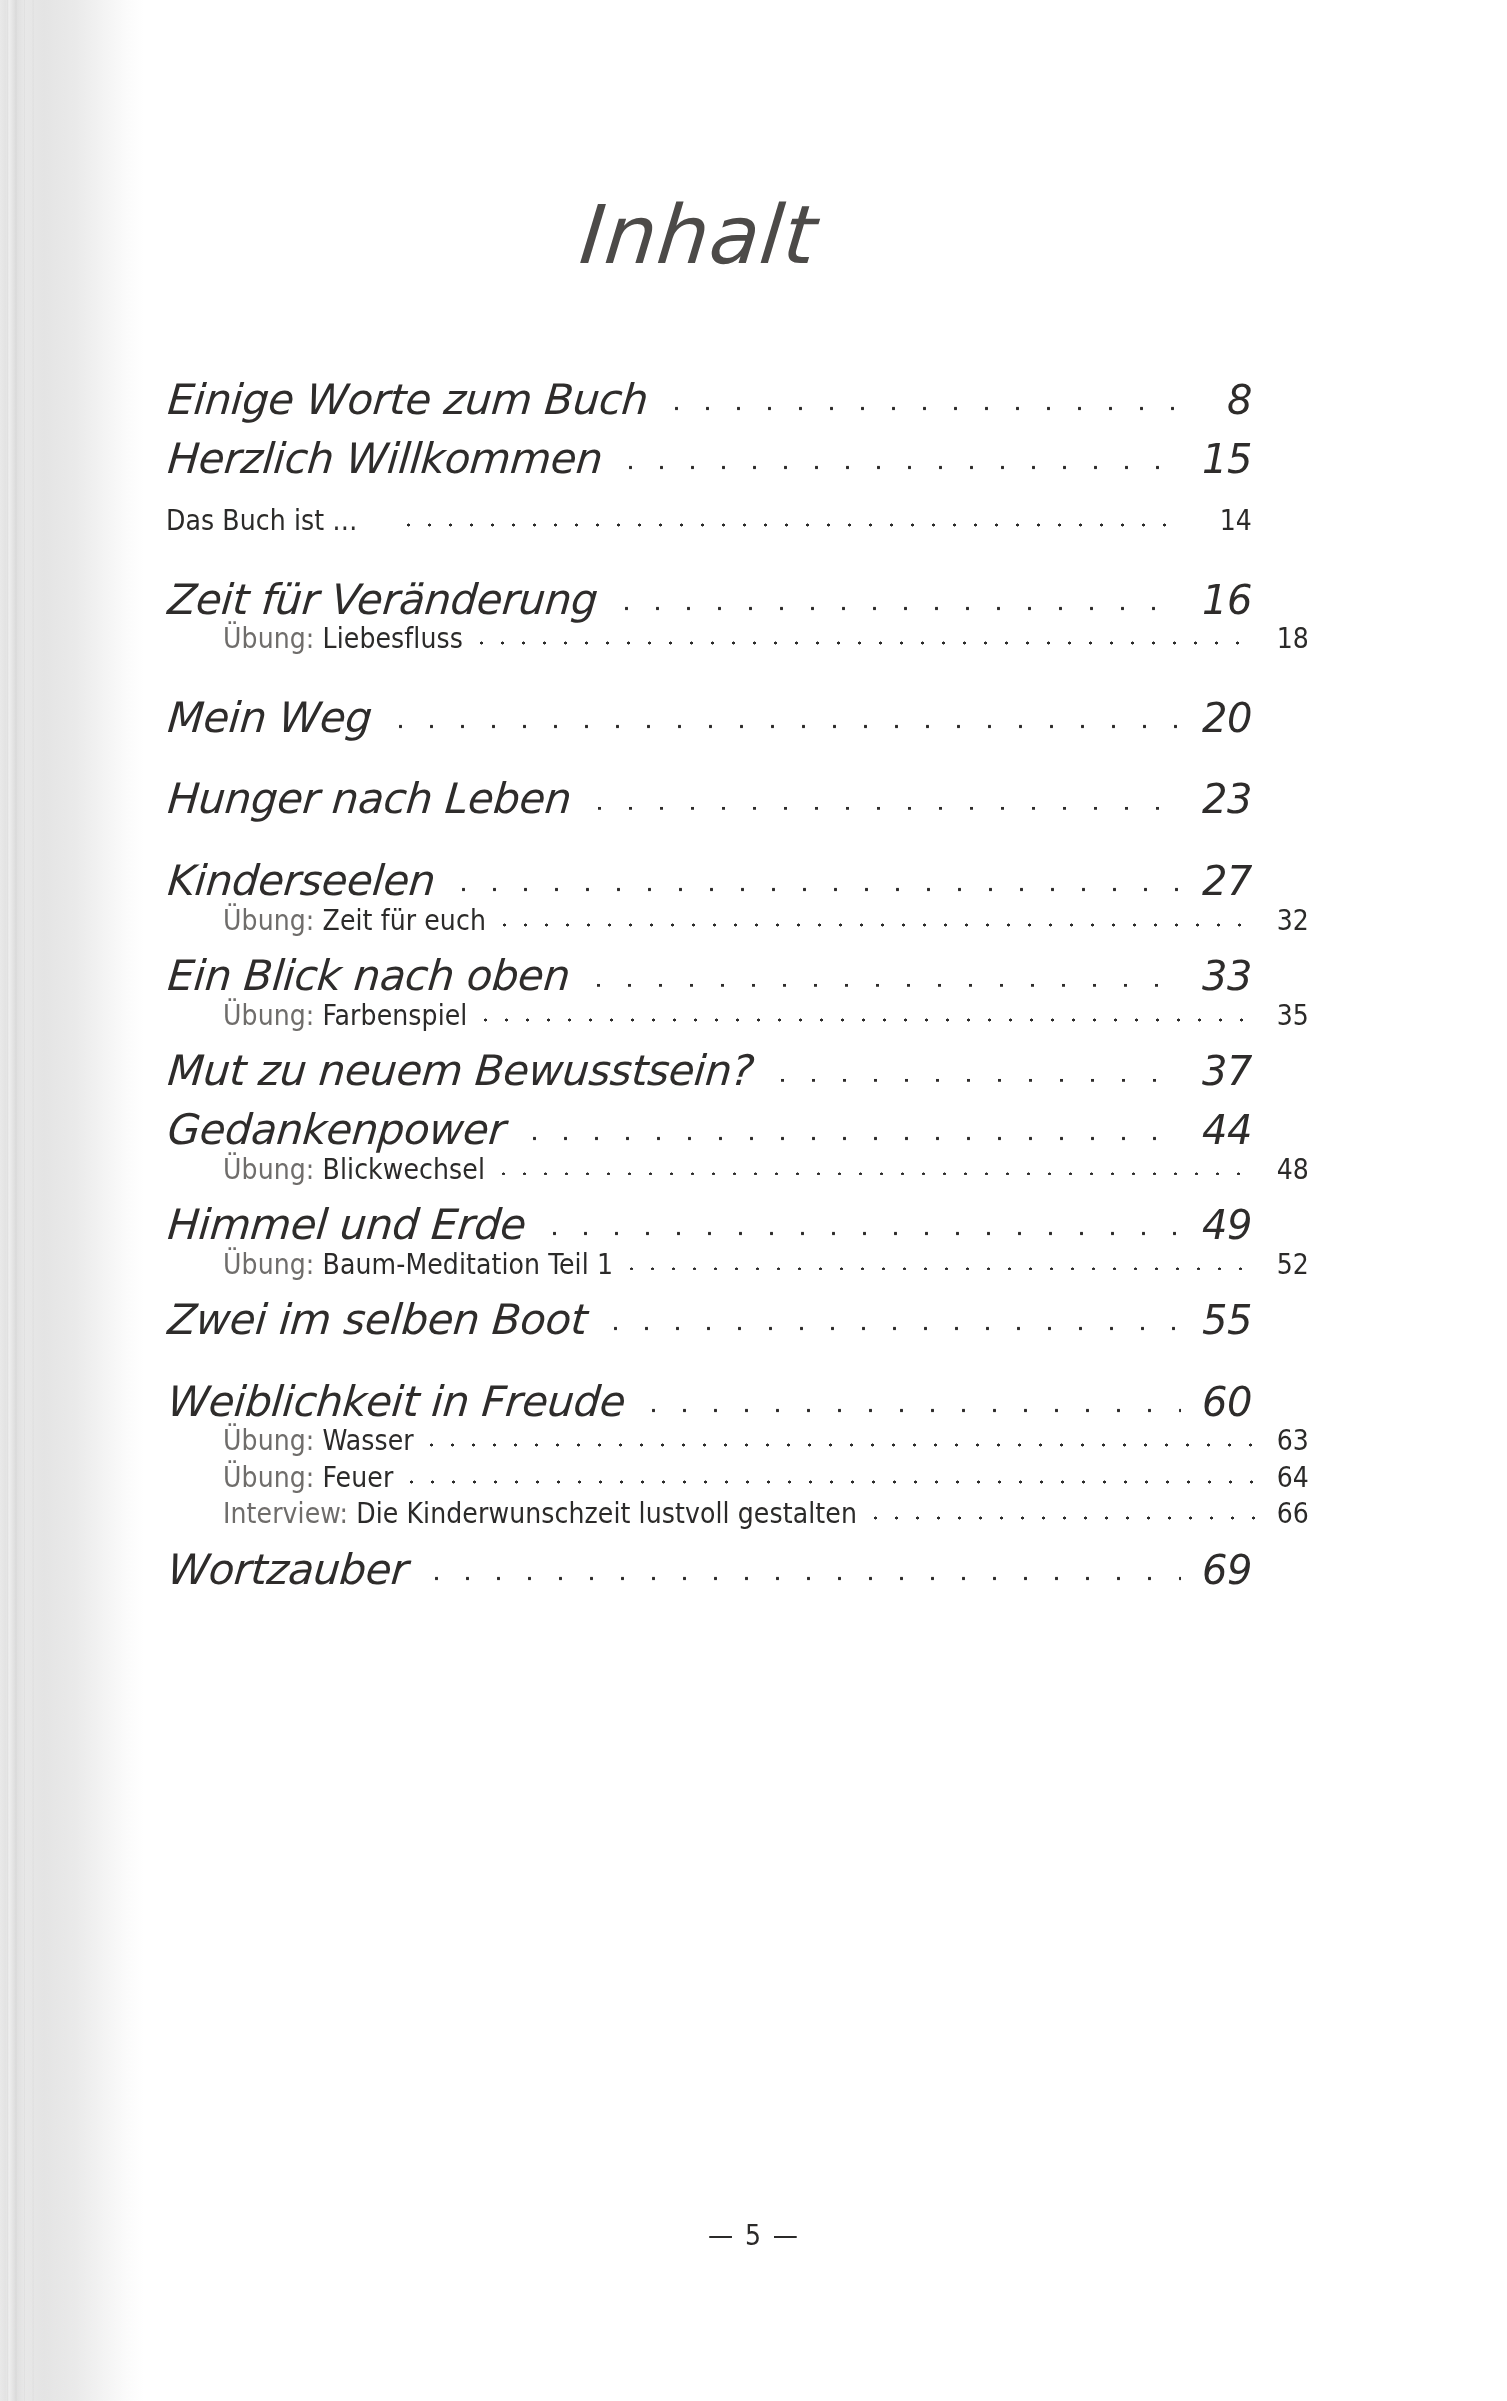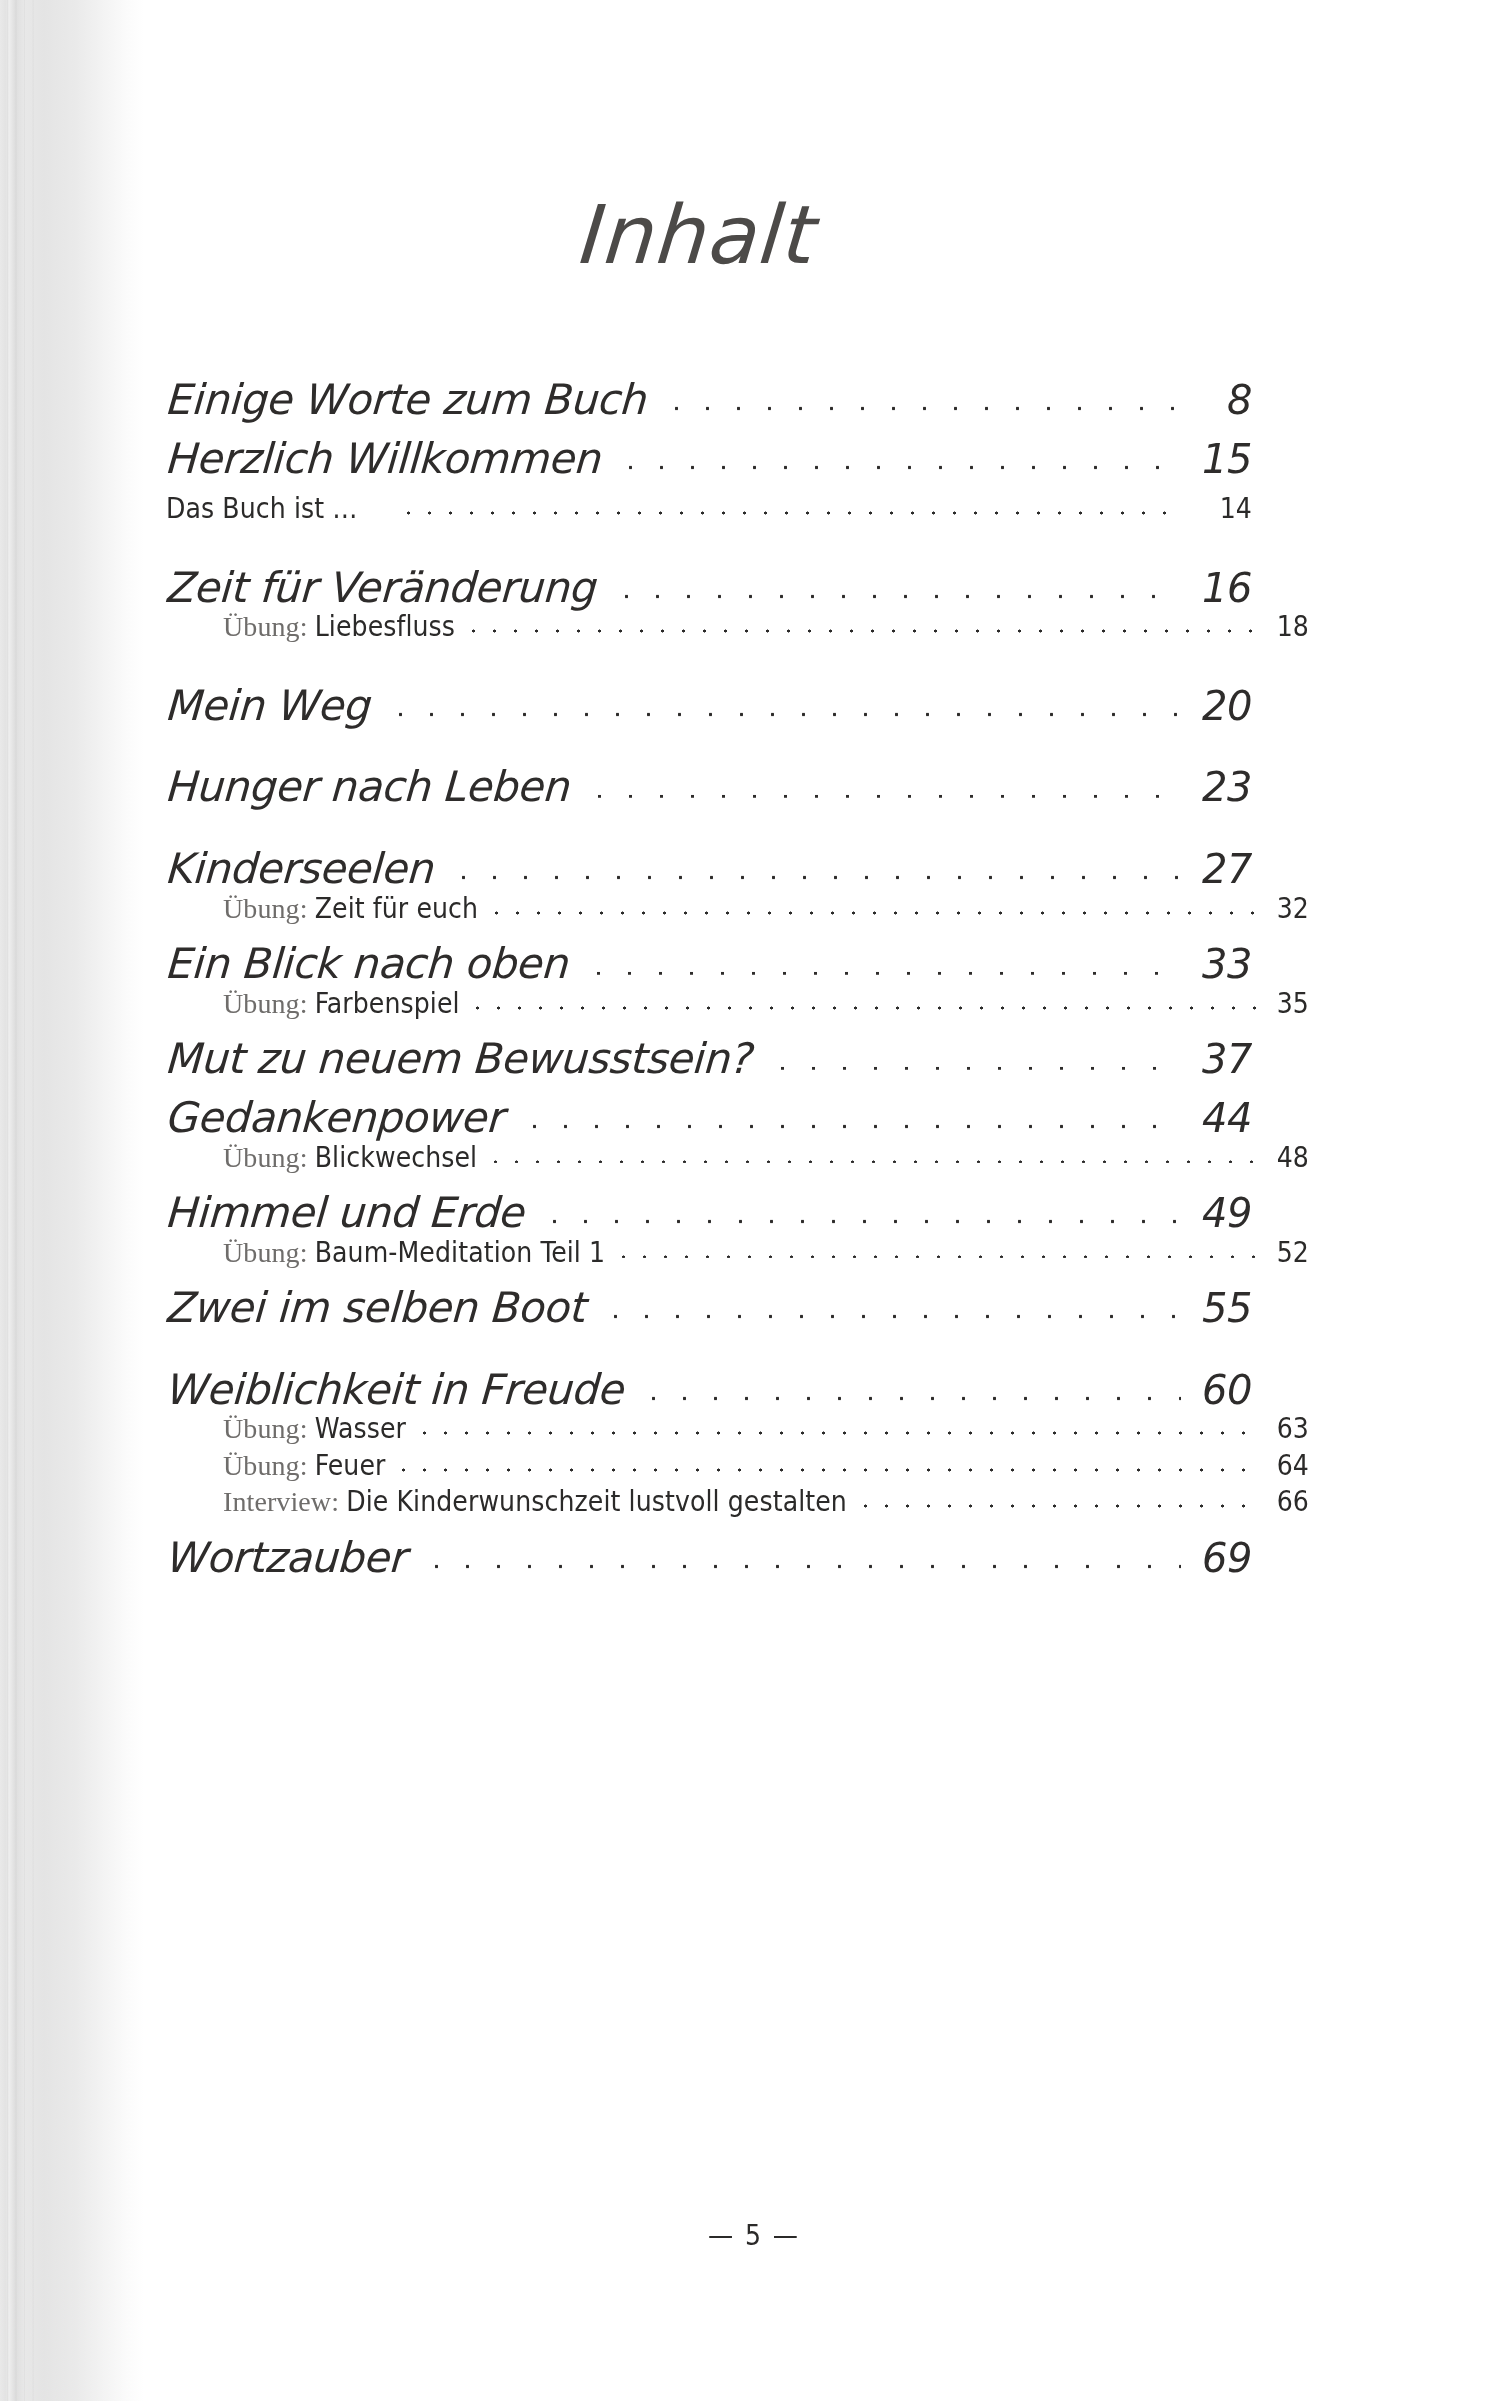--- a/index.html
+++ b/index.html
@@ -154,29 +154,29 @@
     content: "";
     position: absolute;
     left: 0; right: 0;
     bottom: 0.22em;
     height: 3.8px;
     background-image: radial-gradient(circle, #2b2a29 1.3px, rgba(0,0,0,0) 1.6px);
     background-size: 21px 3.8px;
     background-repeat: repeat-x;
     background-position: left bottom;
   }
-  .sub .kicker { color: #6f6d6b; font-family: Liberation Serif, serif; }
+  .sub .kicker { color: #6f6d6b; }
 
   
   .indent { padding-left: 57px; }
   .noindent { padding-left: 0; }
 
   
   .gap-none   { margin-top: 0px; }
-  .gap-tight  { margin-top: 11px; gap: 33px; }
+  .gap-tight  { margin-top: 23px; gap: 33px; }
   .gap-small  { margin-top: 15px; }
   .gap-big    { margin-top: 38px; }
 
   
   #footer {
     position: absolute;
     left: 0;
     top: 2219px;
     width: 100%;
     text-align: center;

